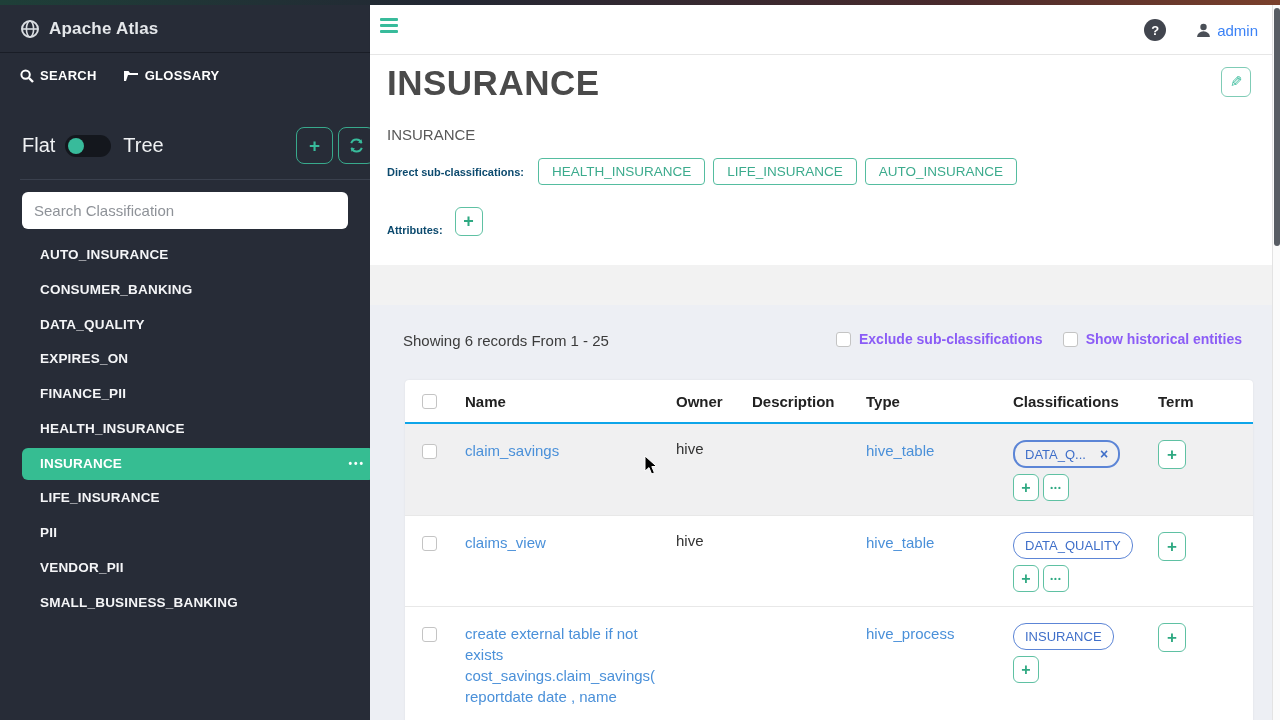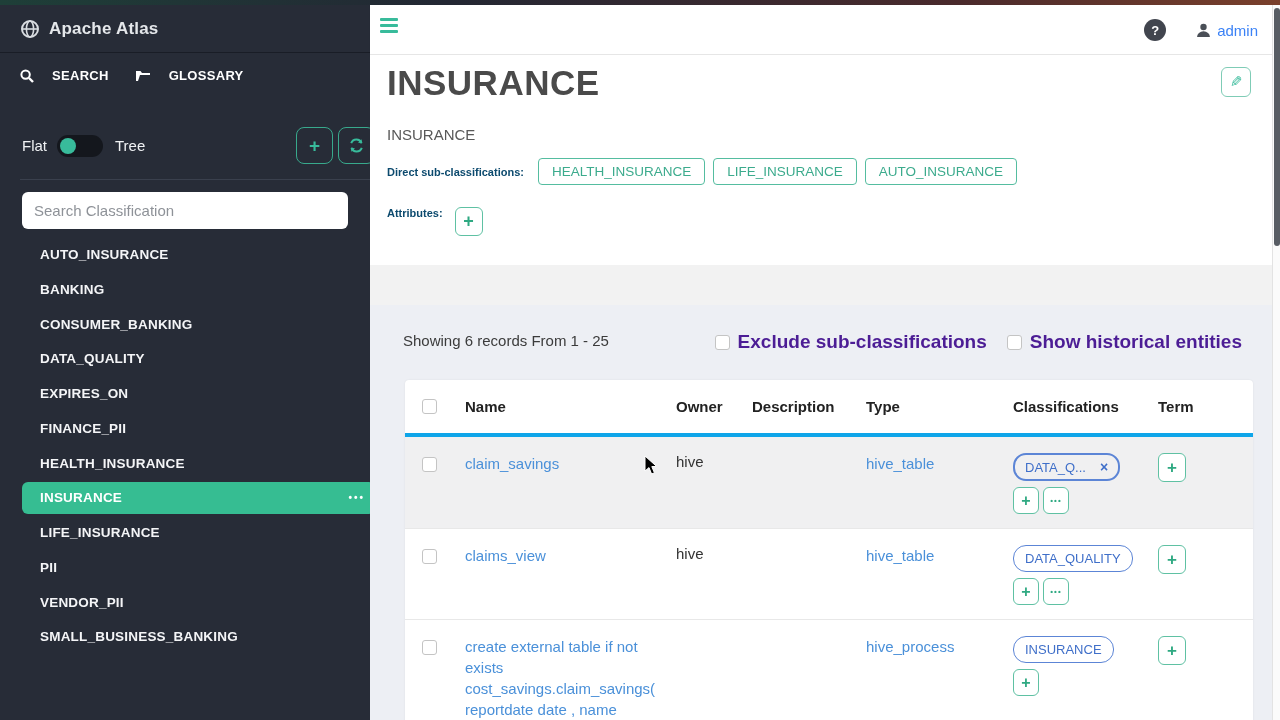--- a/index.html
+++ b/index.html
@@ -15,25 +15,25 @@
   
   #topstrip{left:0;top:0;width:1280px;height:5px;
     background:linear-gradient(90deg,#1e3f38 0%,#232733 35%,#4a2a2c 75%,#7a402c 100%);}
 
   
   #sidebar{left:0;top:5px;width:397px;height:715px;background:var(--side);color:#fff;}
   #brand{display:flex;align-items:center;height:48px;padding-left:20px;
     border-bottom:1px solid #191d26;}
   #brand .txt{font-size:17px;font-weight:600;color:#e4e7ea;margin-left:9px;letter-spacing:.2px;}
   #tabs{display:flex;align-items:stretch;height:48px;padding:0 20px;gap:26px;}
-  .tab{display:flex;align-items:center;gap:18px;font-size:13px;font-weight:700;
+  .tab{display:flex;align-items:center;gap:6px;font-size:13px;font-weight:700;
     color:#fff;border-bottom:3px solid transparent;cursor:pointer;letter-spacing:.3px;}
   .tab.active{color:var(--accent);border-bottom-color:var(--accent);}
   #viewrow{display:flex;align-items:center;margin:26px 22px 0;}
-  #viewrow .lbl{font-size:15px;color:#f0f2f4;}
+  #viewrow .lbl{font-size:20px;color:#f0f2f4;}
   #switch{width:46px;height:22px;background:#14171d;border-radius:11px;margin:0 12px 0 10px;
     position:relative;cursor:pointer;}
   #knob{position:absolute;left:3px;top:3px;width:16px;height:16px;border-radius:50%;
     background:var(--accent);}
   #viewrow .sp{flex:1;}
   .sq-btn{width:37px;height:37px;border:1px solid #38a98c;border-radius:8px;background:transparent;
     display:flex;align-items:center;justify-content:center;color:var(--accent);
     font-size:19px;font-weight:700;cursor:pointer;margin-left:5px;}
   #sb-divider{margin:15px 20px 0;border-top:1px solid #3a404d;}
   #sb-search{display:block;margin:12px 22px 0;width:326px;height:37px;border:none;
@@ -67,39 +67,39 @@
   #edit-btn{position:absolute;left:851px;top:12px;width:30px;height:30px;border:1px solid #7fccb6;
     border-radius:6px;background:#fff;color:var(--accent);font-size:15px;display:flex;
     align-items:center;justify-content:center;cursor:pointer;}
   #edit-btn span{transform:scaleX(-1);}
   #d-desc{position:absolute;left:17px;top:71px;font-size:15px;color:#585858;}
   #d-subrow{position:absolute;left:17px;top:103px;display:flex;align-items:center;}
   #d-subrow .blabel,#d-attrow .blabel{font-size:11px;font-weight:700;color:#0c4a6e;}
   #d-tags{display:flex;gap:8px;margin-left:14px;}
   .g-tag{border:1px solid #55bda0;border-radius:4px;color:#3cab8d;font-size:13.5px;
     padding:5px 13px;background:#fff;cursor:pointer;white-space:nowrap;}
-  #d-attrow{position:absolute;left:17px;top:152px;display:flex;align-items:flex-start;}
+  #d-attrow{position:absolute;left:17px;top:152px;display:flex;align-items:flex-end;}
   .plus-btn{border:1px solid #5fc1a3;border-radius:6px;background:#fff;color:#2fa982;
     font-weight:700;display:flex;align-items:center;justify-content:center;cursor:pointer;}
   #attr-plus{width:28px;height:29px;font-size:18px;margin-left:12px;}
 
   #grayband{position:absolute;left:0;top:210px;width:100%;height:40px;background:#f2f2f2;}
   #panel{position:absolute;left:0;top:250px;width:100%;height:415px;background:#edeff4;}
   #summary{position:absolute;left:33px;top:27px;font-size:15px;color:#3b3b3b;}
   #summary .rec{cursor:pointer;}
   #filters{position:absolute;right:30px;top:26px;display:flex;gap:20px;align-items:center;}
   .filter{display:flex;align-items:center;gap:8px;}
   .cbx{width:15px;height:15px;border:1px solid #c4c4c4;border-radius:3px;background:#fff;cursor:pointer;}
-  .filter .flabel{font-size:19px;font-weight:700;color:#4c1d95;}
+  .filter .flabel{font-size:14px;font-weight:700;color:#8b5cf6;}
 
   
   #card{position:absolute;left:35px;top:75px;width:848px;height:370px;background:#fff;
     border-radius:4px;overflow:hidden;box-shadow:0 0 2px rgba(0,0,0,.08);}
   .trow{display:grid;grid-template-columns:48px 211px 76px 114px 147px 145px 1fr;}
-  #thead{height:57px;align-items:center;border-bottom:4px solid #0ea5e9;}
+  #thead{height:44px;align-items:center;border-bottom:2px solid #0ea5e9;}
   #thead .th{font-size:15px;font-weight:700;color:#222;padding-left:12px;}
   #thead .th-check{padding-left:17px;}
   .drow{border-top:1px solid #e8e8e8;align-items:start;}
   .drow:first-of-type{border-top:none;}
   .drow.hovered{background:#f0f0f1;}
   .drow .td{padding:16px 8px 14px 12px;font-size:15px;color:#333;}
   .drow .td-check{padding-left:17px;padding-top:20px;}
   .drow a{color:var(--link);text-decoration:none;cursor:pointer;line-height:21px;display:inline-block;}
   .b-tag{display:inline-flex;align-items:center;border:1px solid var(--tagb);border-radius:13px;
     color:var(--tagt);font-size:13px;padding:5px 11px;background:transparent;cursor:pointer;
@@ -164,23 +164,20 @@
         </svg>
       </div>
     </div>
     <div id="sb-divider"></div>
     <input id="sb-search" value="" placeholder="Search Classification" style="">
     <div id="classlist">
         <div class="s-item">
           <span class="lab">AUTO_INSURANCE</span>
         </div>
         <div class="s-item">
-          <span class="lab">BANKING</span>
-        </div>
-        <div class="s-item">
           <span class="lab">CONSUMER_BANKING</span>
         </div>
         <div class="s-item">
           <span class="lab">DATA_QUALITY</span>
         </div>
         <div class="s-item">
           <span class="lab">EXPIRES_ON</span>
         </div>
         <div class="s-item">
           <span class="lab">FINANCE_PII</span>

